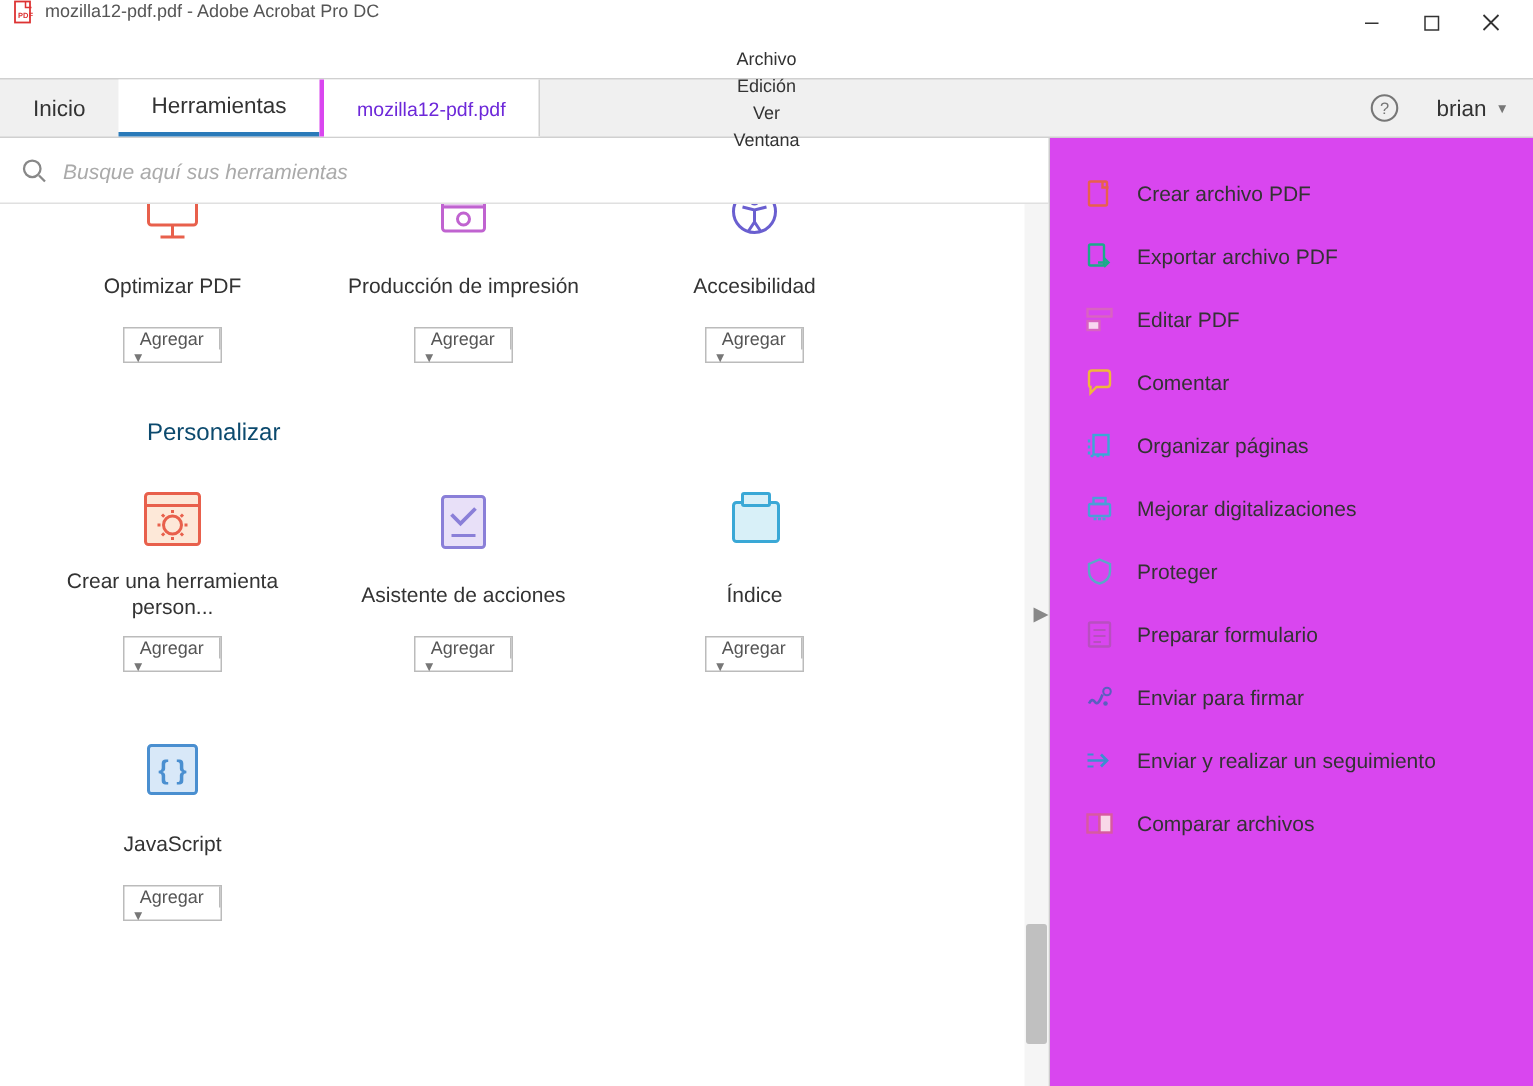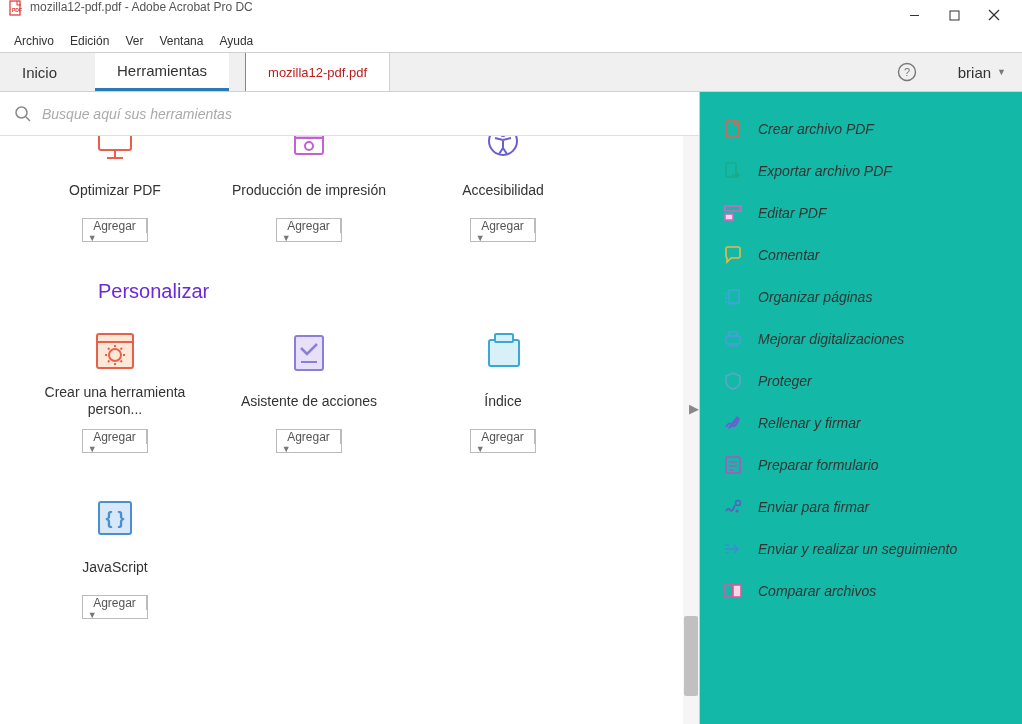--- a/index.html
+++ b/index.html
@@ -1,48 +1,48 @@
 <!DOCTYPE html>
 <html><head>
 <meta charset="utf-8">
 <style>
 * { box-sizing: border-box; margin: 0; padding: 0; }
 body { font-family: "Segoe UI", Arial, sans-serif; font-size: 13px; color: #333; background: #fff; width: 1022px; height: 724px; overflow: hidden; }
 .titlebar { height: 30px; display: flex; padding: 0 8px; background: #fff; }
 .titlebar .pdf-icon { width: 16px; height: 16px; margin-right: 6px; }
 .titlebar .title { flex: 1; font-size: 12px; color: #555; }
 .titlebar .win-btn { width: 40px; height: 30px; display: flex; align-items: center; justify-content: center; color: #333; }
-.menubar { height: 22px; display: flex; align-items: center; padding: 0 6px; background: #fff; }
+.menubar { height: 22px; display: flex; align-items: center; padding: 0 6px; background: #fff; flex-direction: column; }
 .menubar .menu { padding: 2px 8px; font-size: 12px; color: #333; cursor: pointer; }
-.tabbar { height: 40px; display: flex; align-items: stretch; background: #f0f0f0; border-top: 1px solid #d0d0d0; border-bottom: 1px solid #d0d0d0; gap: 16px; }
+.tabbar { height: 40px; display: flex; align-items: stretch; background: #f0f0f0; border-top: 1px solid #d0d0d0; border-bottom: 1px solid #d0d0d0; }
 .tabbar .tab { padding: 0 22px; display: flex; align-items: center; font-size: 15px; color: #333; cursor: pointer; position: relative; }
 .tabbar .tab.active { background: #fff; border-bottom: 3px solid #2a7ab9; font-weight: 500; }
-.tabbar .tab.doc { background: #fff; border-left: 1px solid #d946ef; border-right: 1px solid #d0d0d0; font-size: 13px; color: #b91c1c; }
+.tabbar .tab.doc { background: #fff; border-left: 3px solid #d946ef; border-right: 1px solid #d0d0d0; font-size: 13px; color: #6d28d9; }
 .tabbar .spacer { flex: 1; }
 .tabbar .help-icon { width: 38px; display: flex; align-items: center; justify-content: center; color: #666; cursor: pointer; }
 .tabbar .user { padding: 0 16px; display: flex; align-items: center; font-size: 15px; color: #333; cursor: pointer; gap: 6px; }
 .content { display: flex; height: calc(724px - 30px - 22px - 40px); }
 .main { flex: 1; display: flex; flex-direction: column; border-right: 1px solid #ccc; position: relative; }
 .searchbar { height: 44px; display: flex; align-items: center; padding: 0 14px; border-bottom: 1px solid #e0e0e0; }
 .searchbar .search-icon { color: #888; margin-right: 10px; }
 .searchbar input { border: none; outline: none; font-size: 14px; flex: 1; color: #333; }
 .searchbar input::placeholder { color: #aaa; font-style: italic; }
 .tools-area { flex: 1; overflow-y: auto; padding: 0 0 20px 0; position: relative; }
 .tools-row { display: flex; padding: 0 30px; gap: 24px; }
 .tool-card { width: 170px; text-align: center; padding: 10px 6px; }
 .tool-card .ticon { height: 50px; display: flex; align-items: center; justify-content: center; margin-bottom: 6px; }
 .tool-card .tname { font-size: 14px; color: #333; margin-bottom: 10px; min-height: 36px; display: flex; align-items: center; justify-content: center; line-height: 1.2; }
 .add-btn { display: inline-flex; border: 1px solid #bbb; background: #fff; height: 24px; cursor: pointer; flex-direction: column; }
 .add-btn .lbl { padding: 0 10px; display: flex; align-items: center; font-size: 12px; color: #555; border-right: 1px solid #bbb; }
 .add-btn .caret { width: 18px; display: flex; align-items: center; justify-content: center; color: #777; font-size: 9px; }
-.section-title { font-size: 20px; font-weight: 300; color: #6d28d9; padding: 28px 0 14px 98px; }
+.section-title { font-size: 16px; font-weight: 300; color: #0c4a6e; padding: 28px 0 14px 98px; }
 .scrollbar { position: absolute; right: 0; top: 0; bottom: 0; width: 16px; background: #f5f5f5; }
 .scroll-thumb { position: absolute; right: 1px; width: 14px; background: #c0c0c0; border-radius: 2px; }
 .collapse-handle { position: absolute; right: -1px; top: 50%; transform: translateY(-50%); width: 12px; height: 40px; display:flex; align-items:center; justify-content:center; color:#888; cursor:pointer; z-index:5;}
-.sidebar { width: 322px; background: #14b8a6; padding: 16px 10px; overflow-y: auto; font-style: italic; }
+.sidebar { width: 322px; background: #d946ef; padding: 16px 10px; overflow-y: auto; }
 .sb-item { display: flex; align-items: center; padding: 10px 12px; cursor: pointer; gap: 14px; }
 .sb-item .sicon { width: 22px; height: 22px; display: flex; align-items: center; justify-content: center; }
 .sb-item .slabel { font-size: 14px; color: #333; }
 svg { display: block; }
 </style>
 </head>
 <body>
 
 <div class="titlebar">
   <span class="pdf-icon">
@@ -285,29 +285,20 @@
       <span class="sicon">
           <svg width="20" height="20" viewBox="0 0 20 20">
             <path d="M10 2 L17 5 V10 Q17 16 10 18 Q3 16 3 10 V5 Z" fill="none" stroke="#5aa8c8" stroke-width="1.6"></path>
           </svg>
         </span>
       <span class="slabel">Proteger</span>
     </div>
     <div class="sb-item">
       <span class="sicon">
           <svg width="20" height="20" viewBox="0 0 20 20">
-            <path d="M3 14 Q6 8 9 12 Q12 16 16 6" fill="none" stroke="#6a5fd0" stroke-width="1.8"></path>
-            <path d="M14 3 L17 6 L8 15 L5 16 L6 13 Z" fill="#6a5fd0"></path>
-          </svg>
-        </span>
-      <span class="slabel">Rellenar y firmar</span>
-    </div>
-    <div class="sb-item">
-      <span class="sicon">
-          <svg width="20" height="20" viewBox="0 0 20 20">
             <rect x="3" y="2" width="14" height="16" rx="1" fill="none" stroke="#b84fc0" stroke-width="1.6"></rect>
             <line x1="6" y1="7" x2="14" y2="7" stroke="#b84fc0" stroke-width="1.4"></line>
             <line x1="6" y1="11" x2="14" y2="11" stroke="#b84fc0" stroke-width="1.4"></line>
             <line x1="6" y1="15" x2="11" y2="15" stroke="#b84fc0" stroke-width="1.4"></line>
           </svg>
         </span>
       <span class="slabel">Preparar formulario</span>
     </div>
     <div class="sb-item">
       <span class="sicon">

